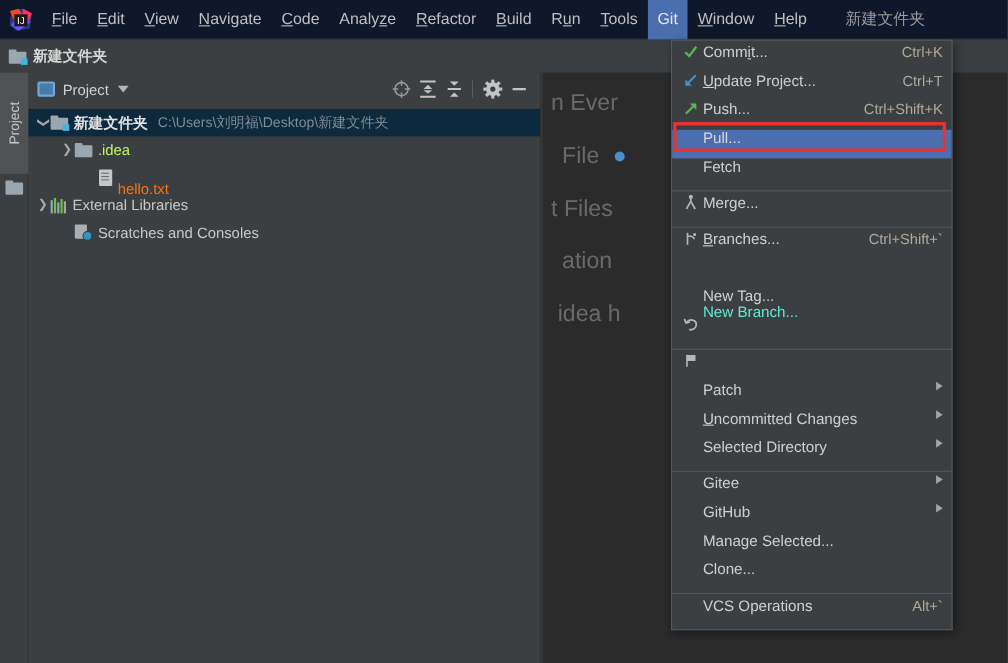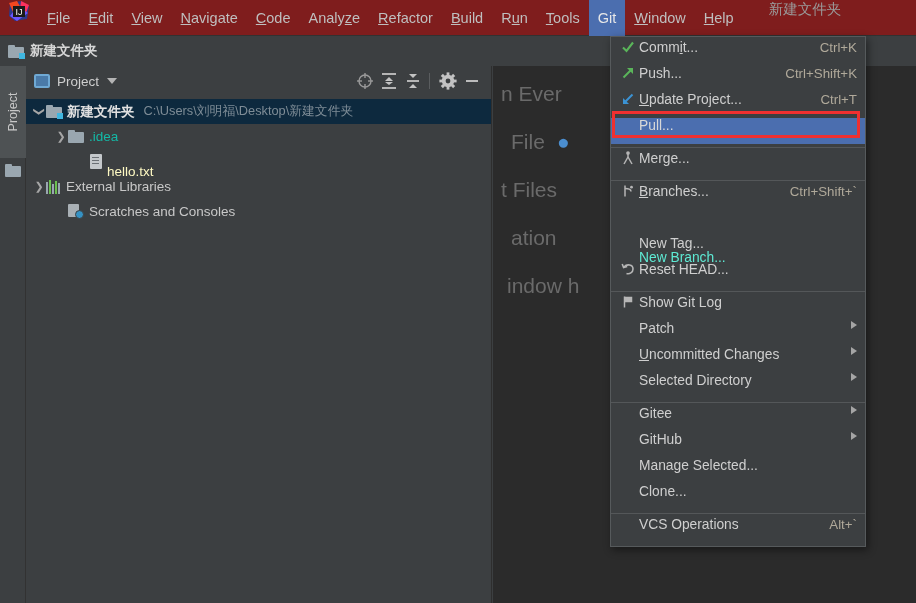--- a/index.html
+++ b/index.html
@@ -14,22 +14,22 @@
     position: relative;
     width: 916px; height: 603px;
     background: #3c3f41;
     color: #bbbbbb;
   }
 
   
   .menubar {
     position: absolute; left: 0; top: 0;
     width: 916px; height: 36px;
-    background: #7f1d1d;
-    display: flex; align-items: flex-start;
+    background: #0f172a;
+    display: flex; align-items: center;
     border-bottom: 1px solid #323232;
   }
   .logo {
     width: 22px; height: 22px;
     margin-left: 8px; margin-right: 8px;
     position: relative; flex: none;
   }
   .menu-item {
     height: 36px;
     padding: 0 9px;
@@ -149,22 +149,22 @@
     padding-left: 6px;
   }
   .row.sel { background: #0d293e; }
   .arrow {
     width: 14px; flex: none; text-align: center;
     color: #a6a6a6; font-size: 11px; line-height: 1;
   }
   .row .name { margin-left: 5px; }
   .row .path { margin-left: 9px; color: #7e8c96; font-size: 12.8px; }
   .name.bold { font-weight: bold; color: #e0e0e0; }
-  .name.idea { color: #14b8a6; }
-  .name.txt  { color: #fef9c3; margin-top: 20px; }
+  .name.idea { color: #bef264; }
+  .name.txt  { color: #f97316; margin-top: 20px; }
   .name.plain { color: #c8c8c8; }
 
   .file-ico {
     position: relative; width: 12px; height: 15px; flex: none;
     background: #c4c8cb; border-radius: 1px;
   }
   .file-ico::after {
     content: ""; position: absolute; left: 2px; top: 3px;
     width: 7px; height: 1px; background: #6b7075;
     box-shadow: 0 3px 0 #6b7075, 0 6px 0 #6b7075;
@@ -434,58 +434,62 @@
         </div>
       </div>
   </div>
 
   <div class="editor">
     <div id="hints">
         <div class="hint" style="top: 16px; left: 8px;">n Ever</div>
         <div class="hint" style="top: 64px; left: 18px;">File</div>
         <div class="hint" style="top: 112px; left: 8px;">t Files</div>
         <div class="hint" style="top: 160px; left: 18px;">ation</div>
-        <div class="hint" style="top: 208px; left: 14px;">indow h</div>
+        <div class="hint" style="top: 208px; left: 14px;">idea h</div>
         <div class="hint" style="top: 64px; left: 64px;"><span class="blue">●</span></div>
       </div>
   </div>
 
   <div class="gitmenu" id="gitmenu">
       <div class="mrow">
         <span class="ic">
           <svg width="14" height="14" viewBox="0 0 14 14">
             <polyline points="2,7.5 5.5,11 12,2.5" fill="none" stroke="#5ab55a" stroke-width="2.1"></polyline>
           </svg>
         </span>
         <span class="lbl">Comm<u>i</u>t...</span>
         <span class="sc">Ctrl+K</span>
+      </div>
+      <div class="mrow">
+        <span class="ic">
+          <svg width="14" height="14" viewBox="0 0 14 14">
+            <line x1="11.5" y1="2.5" x2="3" y2="11" stroke="#3b93d4" stroke-width="1.9"></line>
+            <polygon points="2,12 2,6 8,12" fill="#3b93d4"></polygon>
+          </svg>
+        </span>
+        <span class="lbl"><u>U</u>pdate Project...</span>
+        <span class="sc">Ctrl+T</span>
       </div>
       <div class="mrow">
         <span class="ic">
           <svg width="14" height="14" viewBox="0 0 14 14">
             <line x1="2.5" y1="11.5" x2="11" y2="3" stroke="#5ab55a" stroke-width="1.9"></line>
             <polygon points="12,2 12,8 6,2" fill="#5ab55a"></polygon>
           </svg>
         </span>
         <span class="lbl">Push...</span>
         <span class="sc">Ctrl+Shift+K</span>
       </div>
-      <div class="mrow">
-        <span class="ic">
-          <svg width="14" height="14" viewBox="0 0 14 14">
-            <line x1="11.5" y1="2.5" x2="3" y2="11" stroke="#3b93d4" stroke-width="1.9"></line>
-            <polygon points="2,12 2,6 8,12" fill="#3b93d4"></polygon>
-          </svg>
-        </span>
-        <span class="lbl"><u>U</u>pdate Project...</span>
-        <span class="sc">Ctrl+T</span>
-      </div>
       <div class="mrow hl">
         <span class="ic">&nbsp;</span>
         <span class="lbl">Pull...</span>
+      </div>
+      <div class="mrow">
+        <span class="ic">&nbsp;</span>
+        <span class="lbl">Fetch</span>
       </div>
       <div class="msep"></div>
       <div class="mrow">
         <span class="ic">
           <svg width="14" height="14" viewBox="0 0 14 14" stroke="#b6b6b6" stroke-width="1.5" fill="none">
             <line x1="7" y1="1" x2="7" y2="6"></line>
             <line x1="7" y1="6" x2="3" y2="13"></line>
             <line x1="7" y1="6" x2="11" y2="13"></line>
             <circle cx="7" cy="2" r="1.1" fill="#b6b6b6"></circle>
           </svg>
@@ -512,31 +516,29 @@
         <span class="ic">&nbsp;</span>
         <span class="lbl">New Tag...</span>
       </div>
       <div class="mrow">
         <span class="ic">
           <svg width="14" height="14" viewBox="0 0 14 14" fill="none" stroke="#b6b6b6" stroke-width="1.6">
             <path d="M3 5 C6 1.5 12 2.5 12 7 C12 10.5 8.5 12.5 5.5 11.5"></path>
             <polyline points="1.2,2 2.6,5.6 6.2,4.6"></polyline>
           </svg>
         </span>
-        <span class="lbl">Reset HEAD...</span>
       </div>
       <div class="msep"></div>
       <div class="mrow">
         <span class="ic">
           <svg width="14" height="14" viewBox="0 0 14 14" stroke="#b6b6b6" stroke-width="1.5" fill="none">
             <line x1="3.5" y1="1.5" x2="3.5" y2="12.5"></line>
             <polyline points="3.5,2.5 10.5,2.5 10.5,6.5 3.5,6.5" fill="#b6b6b6"></polyline>
           </svg>
         </span>
-        <span class="lbl">Show Git Log</span>
       </div>
       <div class="mrow">
         <span class="ic">&nbsp;</span>
         <span class="lbl">Patch</span>
         <span class="sub"></span>
       </div>
       <div class="mrow">
         <span class="ic">&nbsp;</span>
         <span class="lbl"><u>U</u>ncommitted Changes</span>
         <span class="sub"></span>

